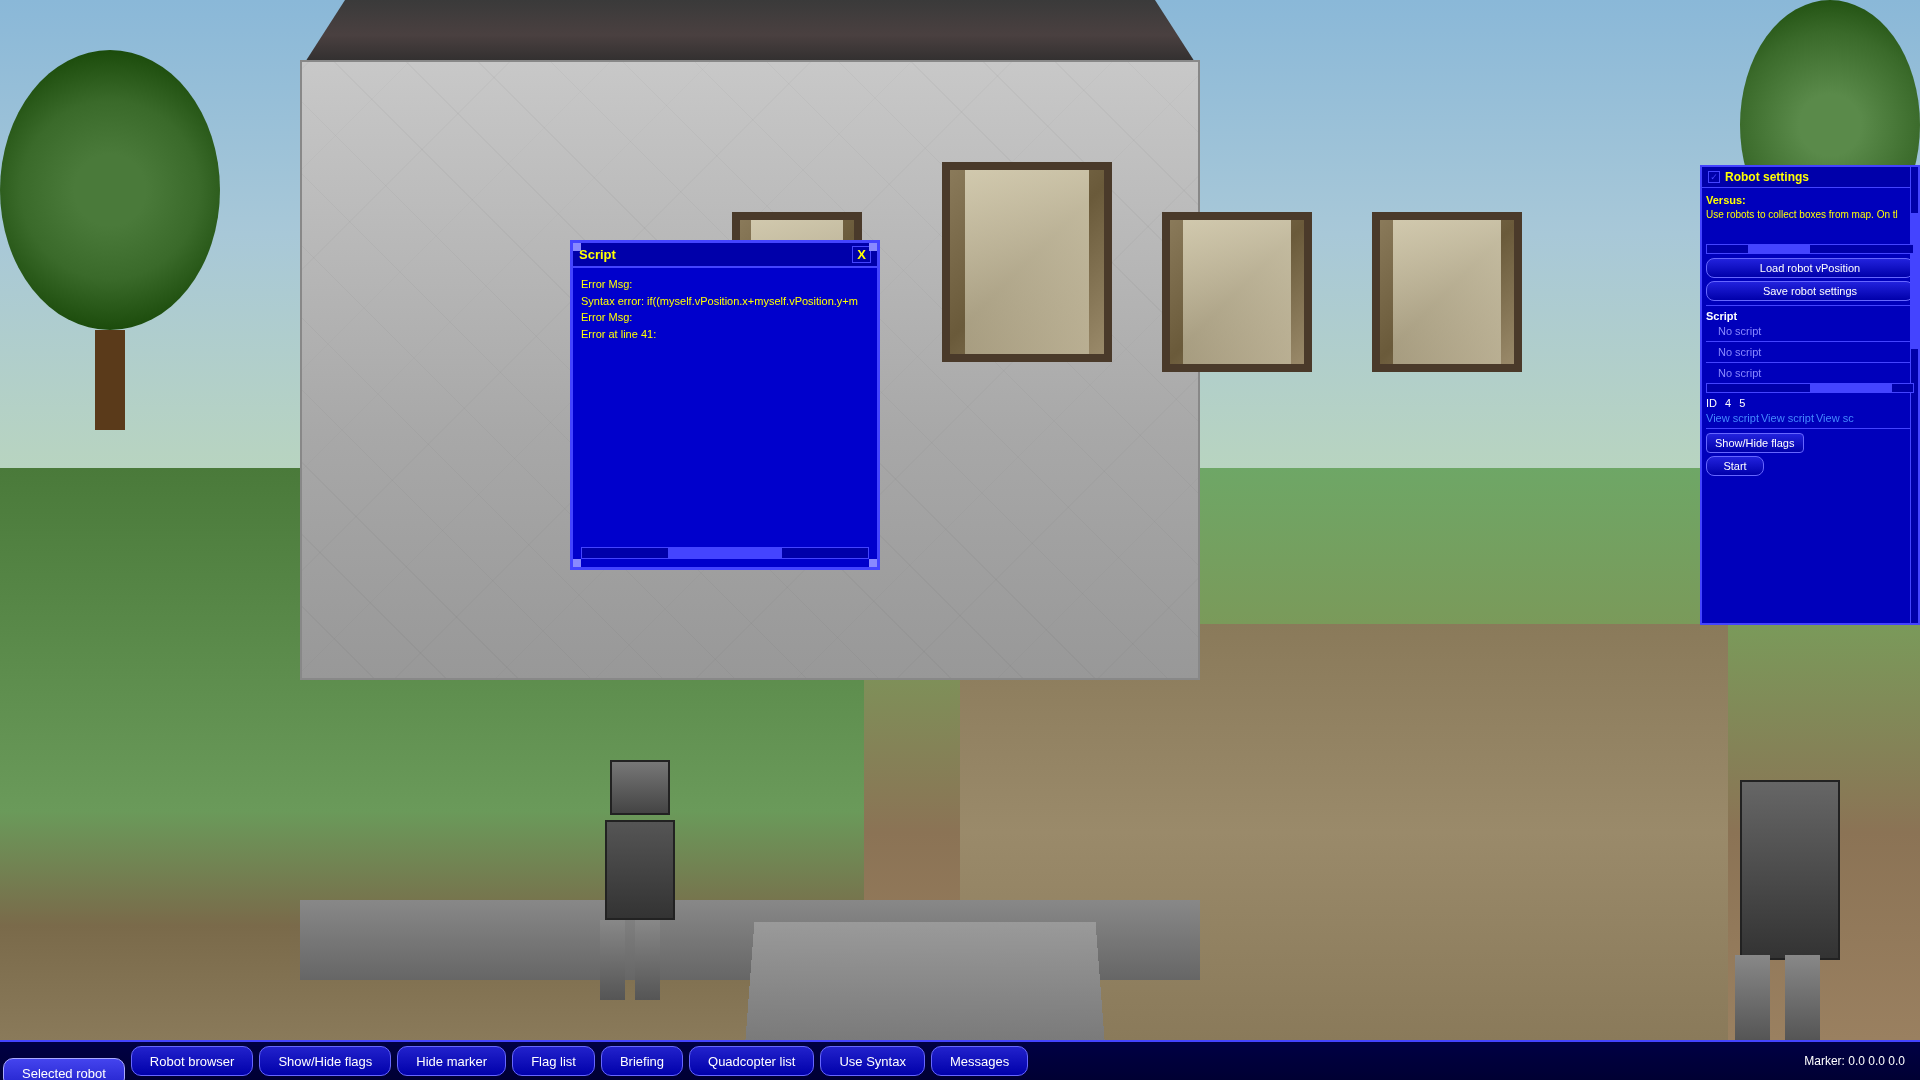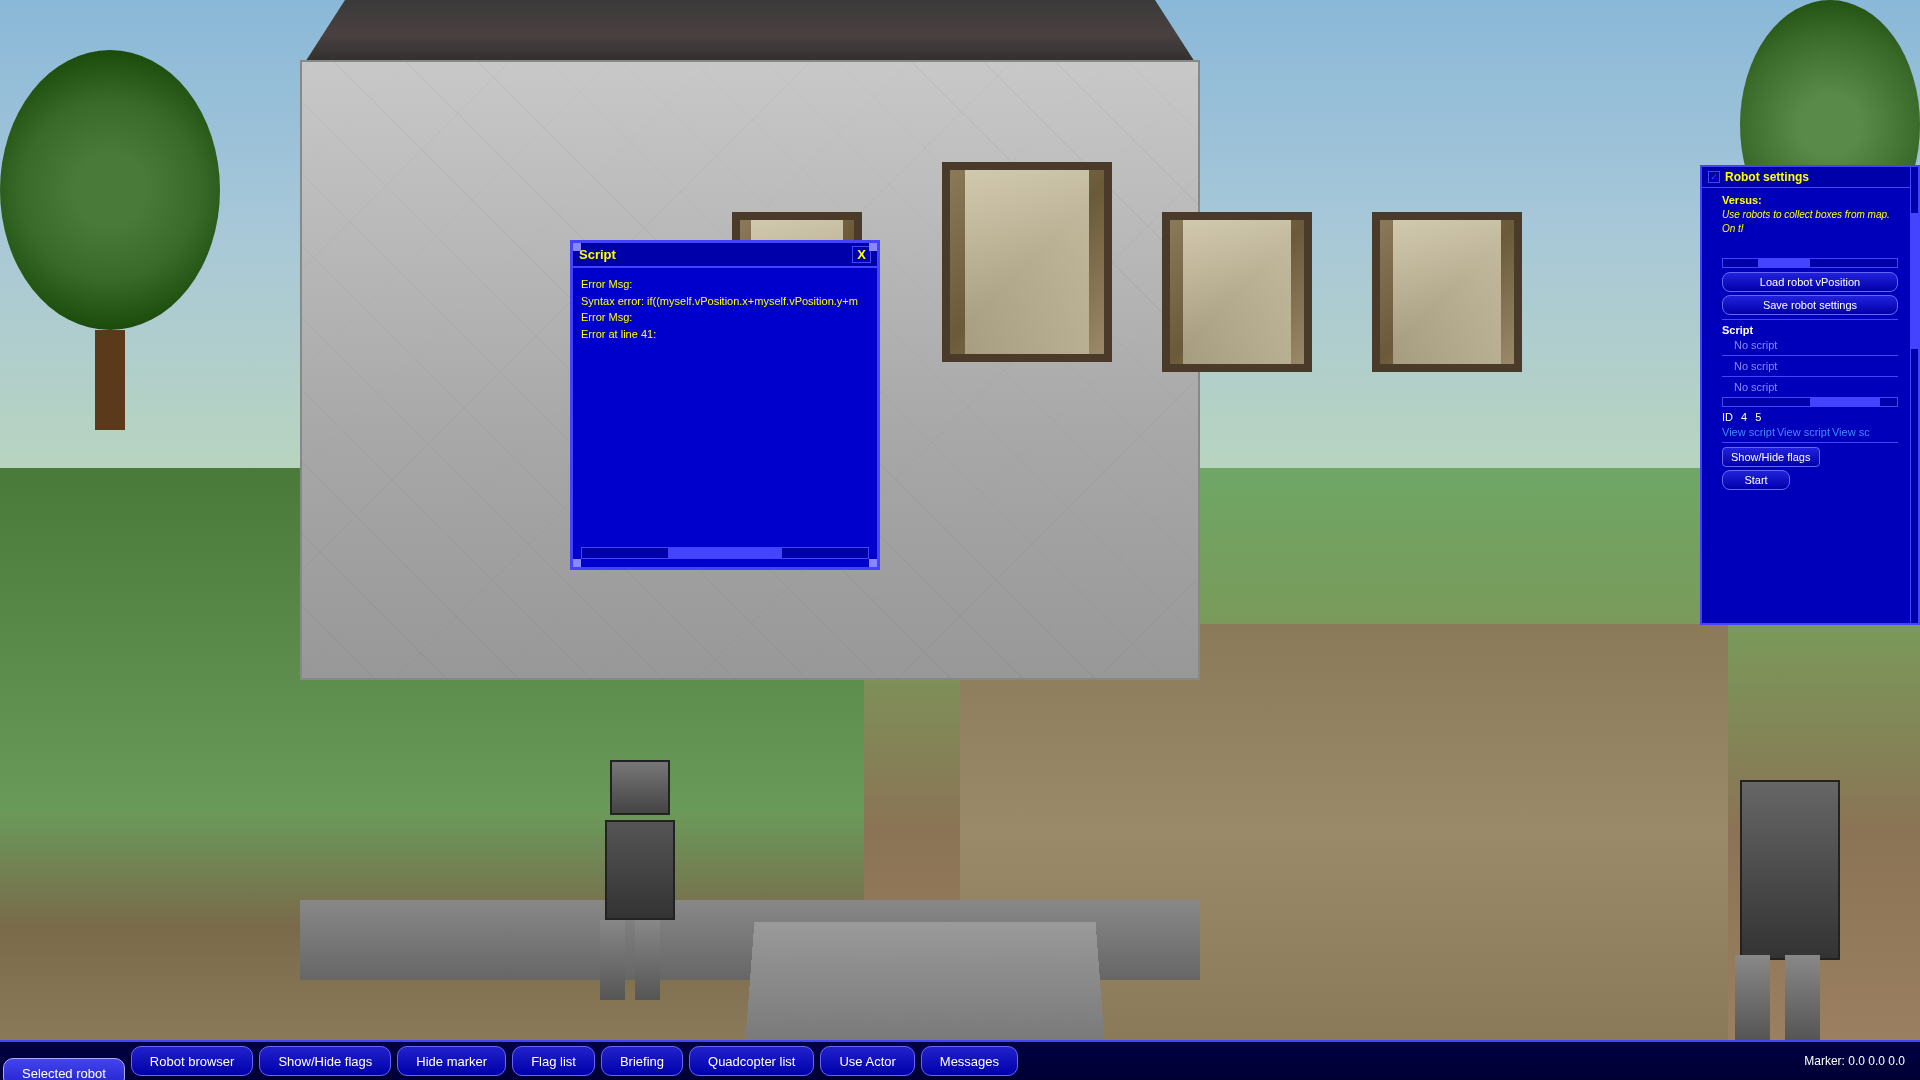--- a/index.html
+++ b/index.html
@@ -332,38 +332,37 @@
       font-size: 9px;
     }
 
     #robot-settings-title {
       color: #ffff00;
       font-size: 12px;
       font-weight: bold;
     }
 
     .settings-content {
-      padding: 6px 20px;
+      padding: 6px 4px;
       color: #ffff00;
       font-size: 11px;
     }
 
     .settings-label {
       color: #ffff00;
       font-size: 11px;
       font-weight: bold;
       margin-bottom: 2px;
     }
 
     .settings-text {
       color: #ffff00;
       font-size: 10px;
       margin-bottom: 22px;
       line-height: 1.4;
-      font-style: italic;
     }
 
     .settings-scrollbar {
       height: 10px;
       background: #0000aa;
       border: 1px solid #4444ff;
       margin: 4px 0;
       position: relative;
     }
 
@@ -616,31 +615,31 @@
 
       <div class="settings-view-row">
         <span>View script</span>
         <span>View script</span>
         <span>View sc</span>
       </div>
 
       <div class="settings-divider"></div>
 
       <button class="settings-btn" style="border-radius:4px;width:auto;">Show/Hide flags</button>
-      <button class="settings-btn" style="width:68px;">Start</button>
+      <button class="settings-btn" style="width:58px;">Start</button>
     </div>
   </div>
 
 </div>
 
 <div id="bottom-toolbar">
   <button class="toolbar-btn active">Selected robot</button>
   <button class="toolbar-btn">Robot browser</button>
   <button class="toolbar-btn">Show/Hide flags</button>
   <button class="toolbar-btn">Hide marker</button>
   <button class="toolbar-btn">Flag list</button>
   <button class="toolbar-btn">Briefing</button>
   <button class="toolbar-btn">Quadcopter list</button>
-  <button class="toolbar-btn">Use Actor</button>
+  <button class="toolbar-btn">Use Syntax</button>
   <button class="toolbar-btn">Messages</button>
   <div class="toolbar-spacer"></div>
   <div class="marker-display">Marker: 0.0 0.0 0.0</div>
 </div>
 
 </body></html>

